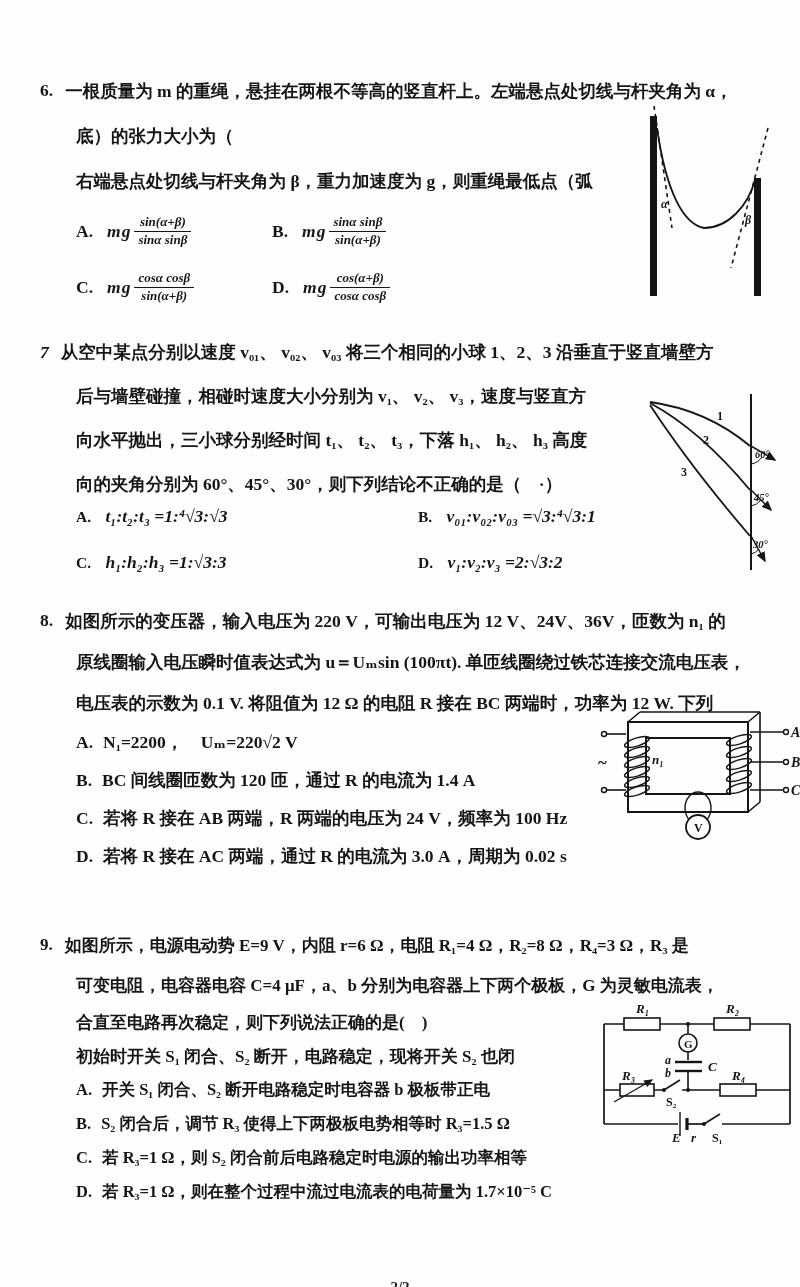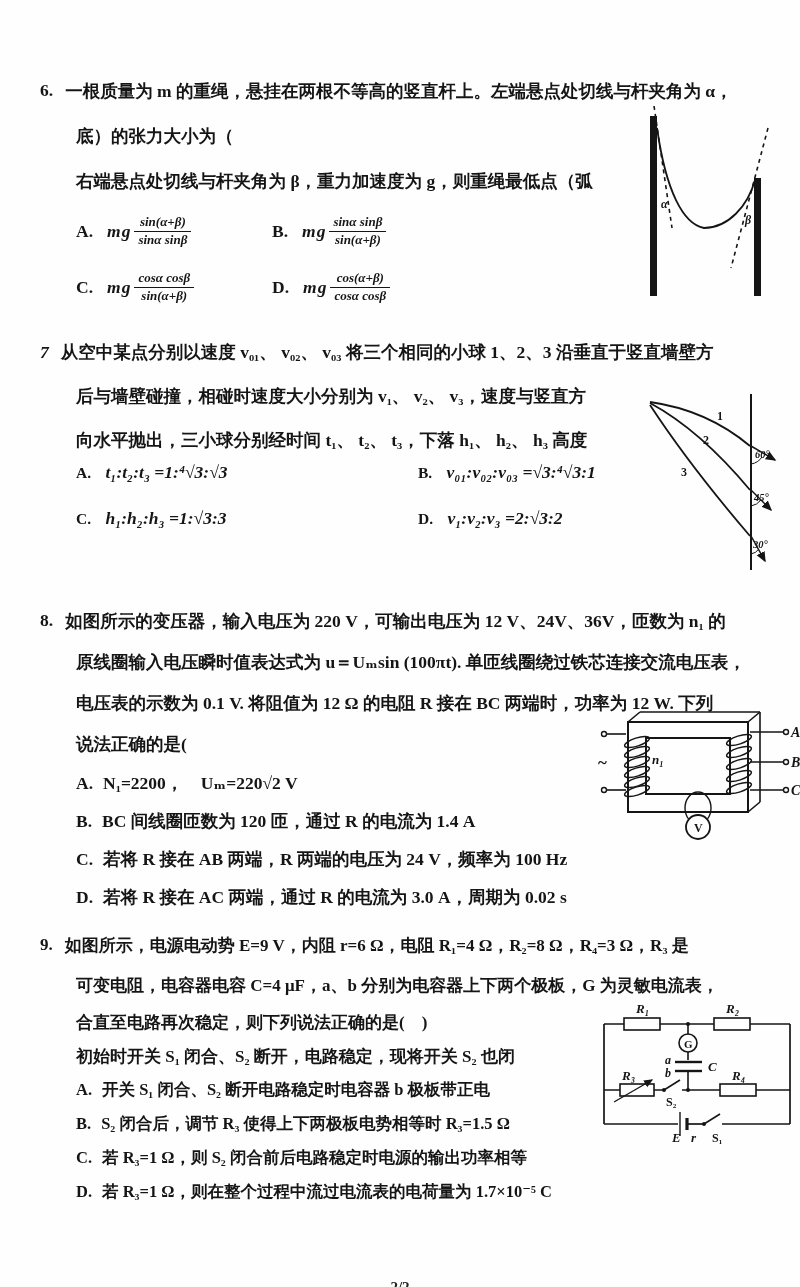--- a/index.html
+++ b/index.html
@@ -116,20 +116,23 @@
   <div class="line">
     <span class="qnum italic">7</span>
     <span>从空中某点分别以速度 v₀₁、 v₀₂、 v₀₃ 将三个相同的小球 1、2、3 沿垂直于竖直墙壁方</span>
   </div>
   <div class="line indent">
     <span>后与墙壁碰撞，相碰时速度大小分别为 v₁、 v₂、 v₃，速度与竖直方</span>
   </div>
   <div class="line indent">
     <span>向水平抛出，三小球分别经时间 t₁、 t₂、 t₃，下落 h₁、 h₂、 h₃ 高度</span>
   </div>
+  <div class="line indent">
+    <span>向的夹角分别为 60°、45°、30°，则下列结论不正确的是（　·）</span>
+  </div>
   <div class="oline indent">
     <span class="col1">
       <span class="olabel">A.</span>
       <span>t₁:t₂:t₃ =1:⁴√3:√3</span>
     </span>
     <span>
       <span class="olabel">B.</span>
       <span>v₀₁:v₀₂:v₀₃ =√3:⁴√3:1</span>
     </span>
   </div>
@@ -174,23 +177,20 @@
 <div class="q" id="q8">
   <div class="line">
     <span class="qnum">8.</span>
     <span>如图所示的变压器，输入电压为 220 V，可输出电压为 12 V、24V、36V，匝数为 n₁ 的</span>
   </div>
   <div class="line indent">
     <span>原线圈输入电压瞬时值表达式为 u＝Uₘsin (100πt). 单匝线圈绕过铁芯连接交流电压表，</span>
   </div>
   <div class="line indent">
     <span>电压表的示数为 0.1 V. 将阻值为 12 Ω 的电阻 R 接在 BC 两端时，功率为 12 W. 下列</span>
-  </div>
-  <div class="line indent">
-    <span>说法正确的是(</span>
   </div>
   <div class="oline indent">
     <span class="olabel">A.</span>
     <span>N₁=2200，　Uₘ=220√2 V</span>
   </div>
   <div class="oline indent">
     <span class="olabel">B.</span>
     <span>BC 间线圈匝数为 120 匝，通过 R 的电流为 1.4 A</span>
   </div>
   <div class="oline indent">

